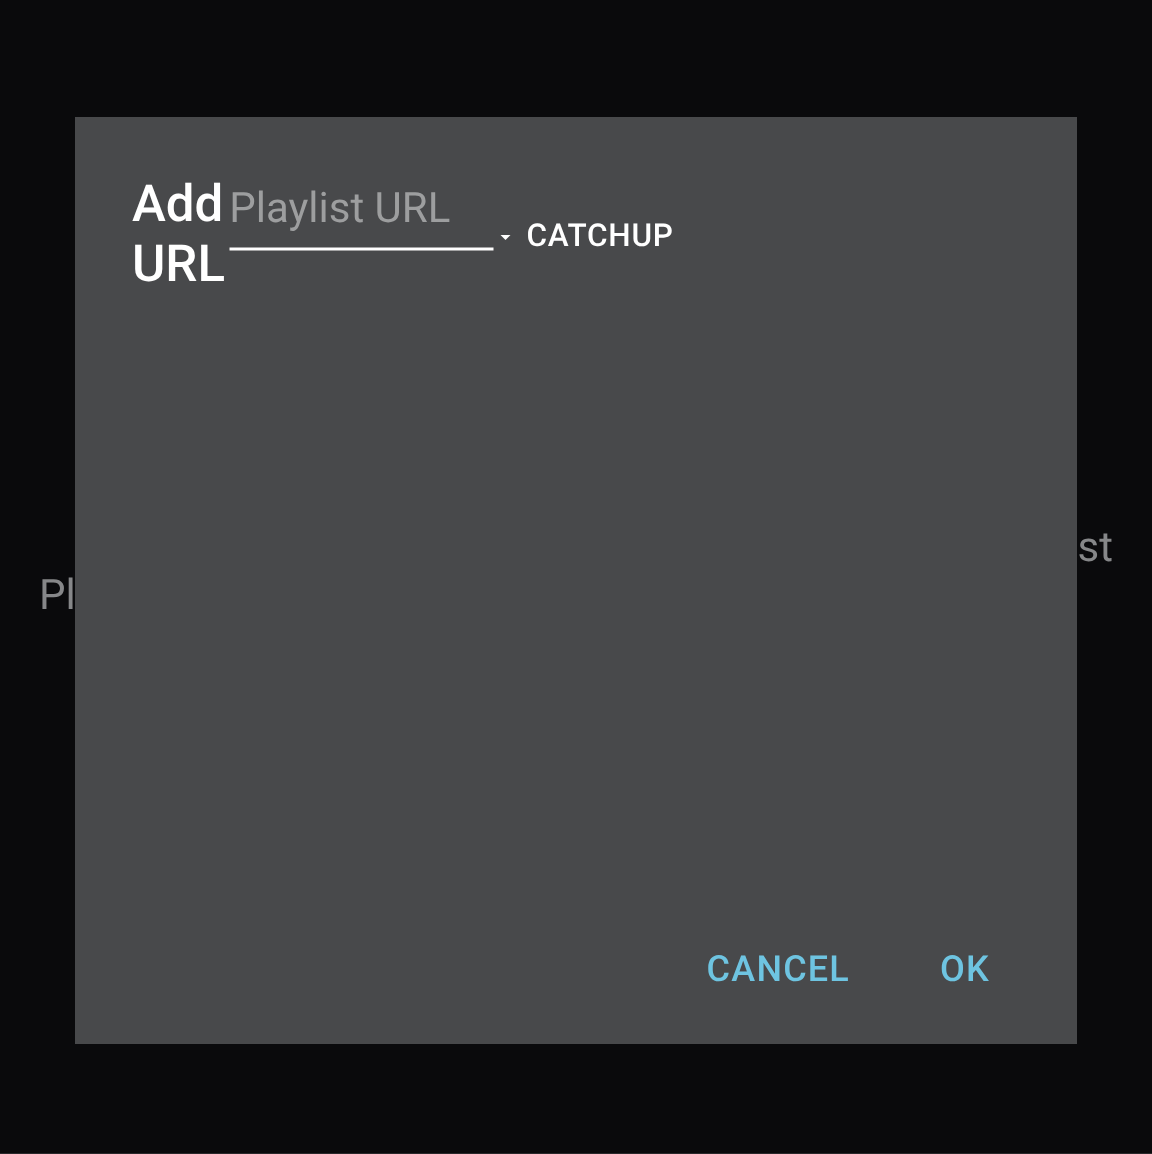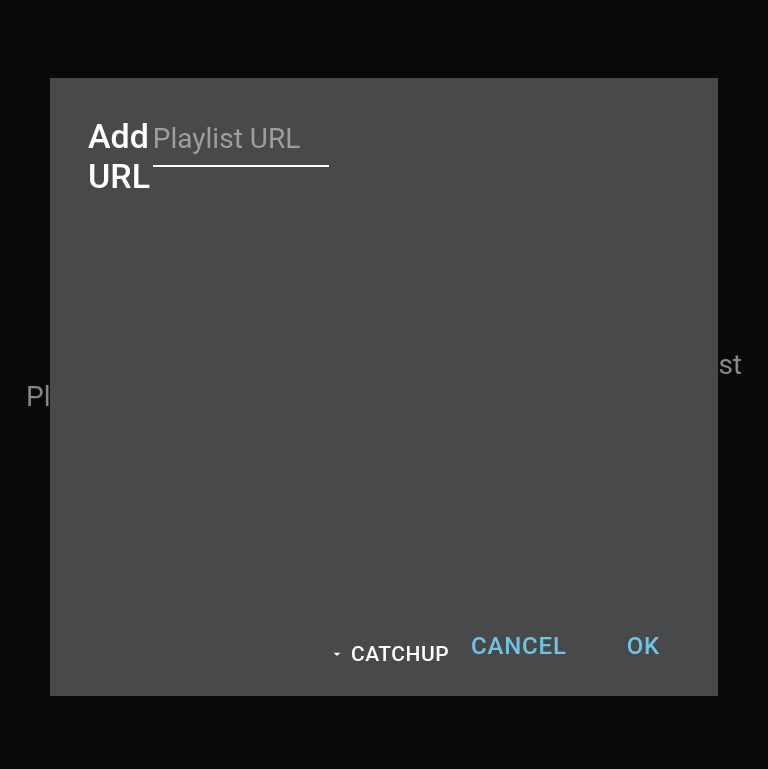--- a/index.html
+++ b/index.html
@@ -79,21 +79,21 @@
     .input-field::placeholder {
       color: #9d9e9f;
     }
 
     .input-wrapper {
       margin-bottom: 56px;
     }
 
     .catchup-row {
       display: flex;
-      align-items: flex-end;
+      align-items: flex-start;
       gap: 22px;
       margin-top: 30px;
     }
 
     .catchup-toggle {
       display: flex;
       align-items: center;
       gap: 6px;
       color: #ffffff;
       font-size: 21px;

